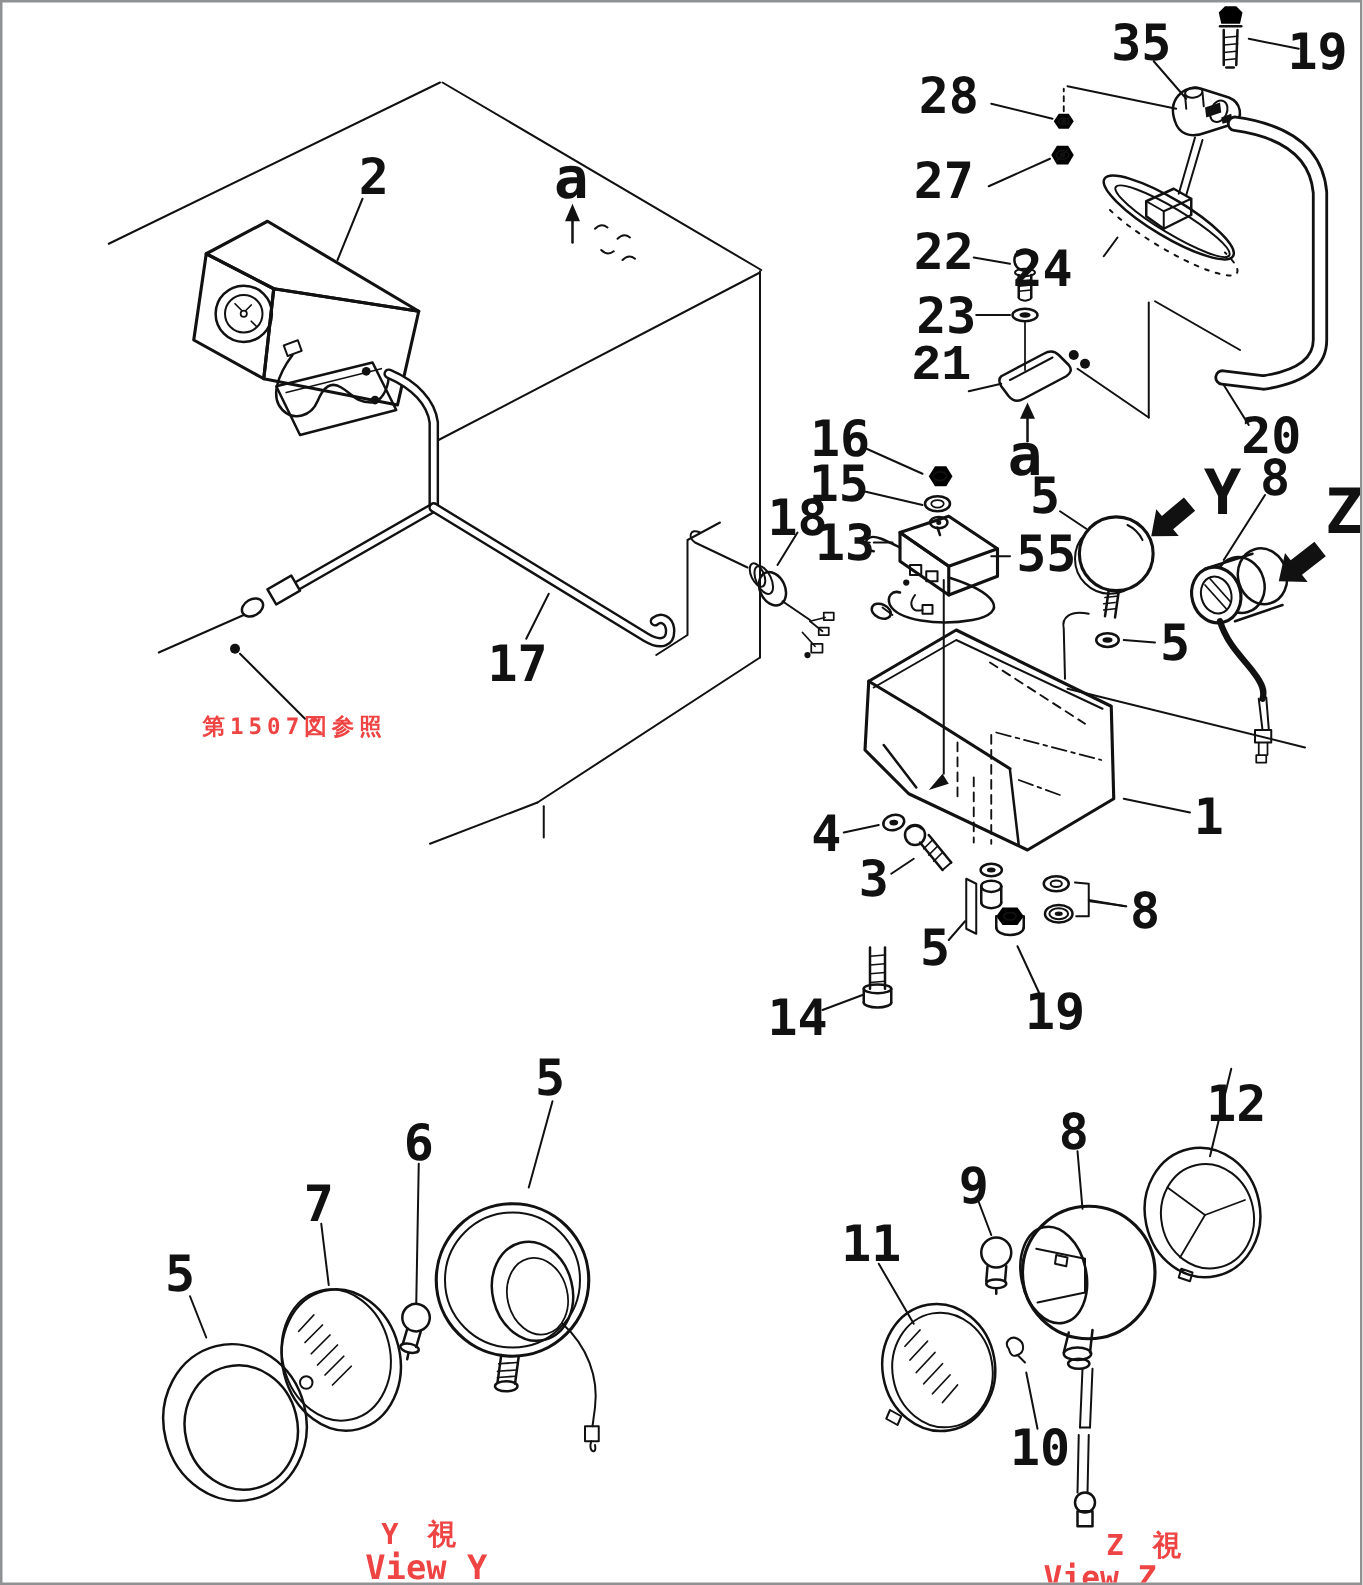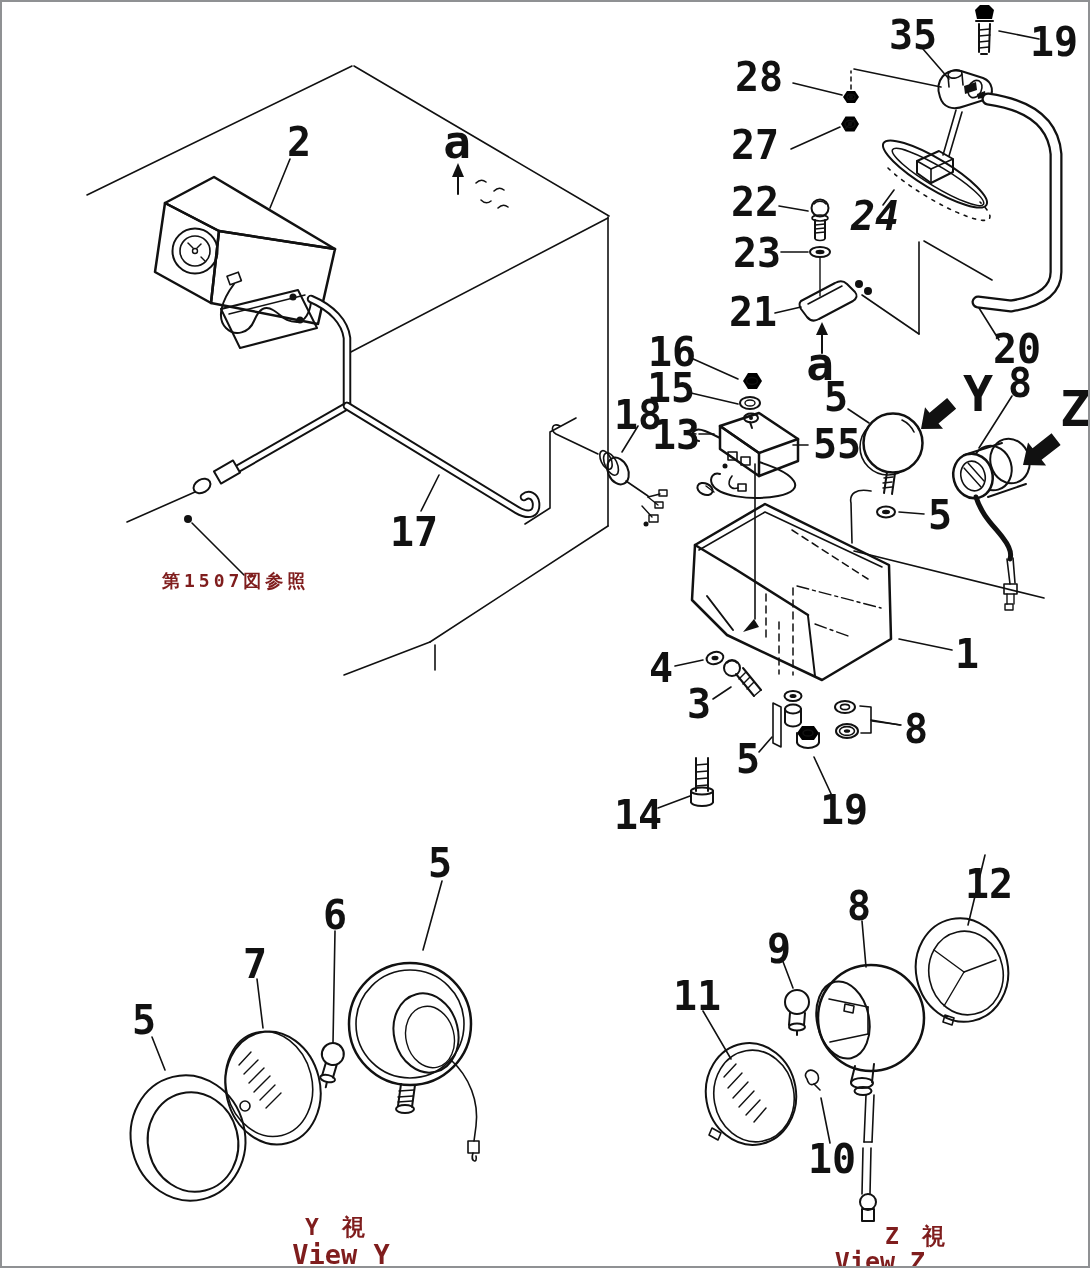--- a/index.html
+++ b/index.html
@@ -18,21 +18,21 @@
   .art .wfill{fill:#fff}
   .art .tubeO{stroke-width:8.5}.art .tubeI{stroke:#fff;stroke-width:4.6}
   .art .handO{stroke-width:13}.art .handI{stroke:#fff;stroke-width:8.5}
   .art .d1{stroke-dasharray:7 5;stroke-width:1.5}
   .art .d2{stroke-dasharray:12 4 3 4;stroke-width:1.4}
   .art .d3{stroke-dasharray:4 4;stroke-width:1.5}
   .callout{
     position:absolute;transform:translate(-50%,-50%);
     font-weight:700;color:#111;font-size:40px;line-height:1;white-space:nowrap;
   }
-  .caption{position:absolute;font-weight:700;color:#7f1d1d;white-space:nowrap;}
+  .caption{position:absolute;font-weight:700;color:#ef4444;white-space:nowrap;}
   .cap-ja-ref{left:160px;top:567px;font-size:18px;letter-spacing:4px;}
   .cap-en-ref{left:157px;top:592px;font-size:25px;}
   .cap-vy-ja{left:333px;top:1210px;transform:translateX(-50%);font-size:23px;}
   .cap-vy-en{left:339px;top:1237px;transform:translateX(-50%);font-size:27px;}
   .cap-vz-ja{left:872px;top:1219px;transform:translateX(-50%);font-size:23px;margin-left:41px;}
   .cap-vz-en{left:878px;top:1245px;transform:translateX(-50%);font-size:25px;}
 </style>
 </head>
 <body>
 
@@ -418,23 +418,23 @@
 </svg>
 
 <div>
       <div class="callout" style="left: 297px; top: 140px;">2</div>
       <div class="callout" style="left: 455px; top: 140px; font-size: 46px;">a</div>
       <div class="callout" style="left: 911px; top: 33px;">35</div>
       <div class="callout" style="left: 1052px; top: 40px;">19</div>
       <div class="callout" style="left: 757px; top: 75px;">28</div>
       <div class="callout" style="left: 753px; top: 143px;">27</div>
       <div class="callout" style="left: 753px; top: 200px;">22</div>
-      <div class="callout" style="left: 873px; top: 214px; font-style: italic;">24</div>
+      <div class="callout" style="left: 832px; top: 214px;">24</div>
       <div class="callout" style="left: 755px; top: 251px;">23</div>
-      <div class="callout" style="left: 751px; top: 310px;">21</div>
+      <div class="callout" style="left: 751px; top: 292px; font-family: Liberation Mono, monospace;">21</div>
       <div class="callout" style="left: 1003px; top: 347px; margin-left: 12px;">20</div>
       <div class="callout" style="left: 670px; top: 350px;">16</div>
       <div class="callout" style="left: 669px; top: 386px;">15</div>
       <div class="callout" style="left: 636px; top: 413px;">18</div>
       <div class="callout" style="left: 674px; top: 433px;">13</div>
       <div class="callout" style="left: 835px; top: 442px;">55</div>
       <div class="callout" style="left: 834px; top: 395px;">5</div>
       <div class="callout" style="left: 976px; top: 392px; font-size: 50px;">Y</div>
       <div class="callout" style="left: 1018px; top: 381px;">8</div>
       <div class="callout" style="left: 1073px; top: 407px; font-size: 50px;">Z</div>

